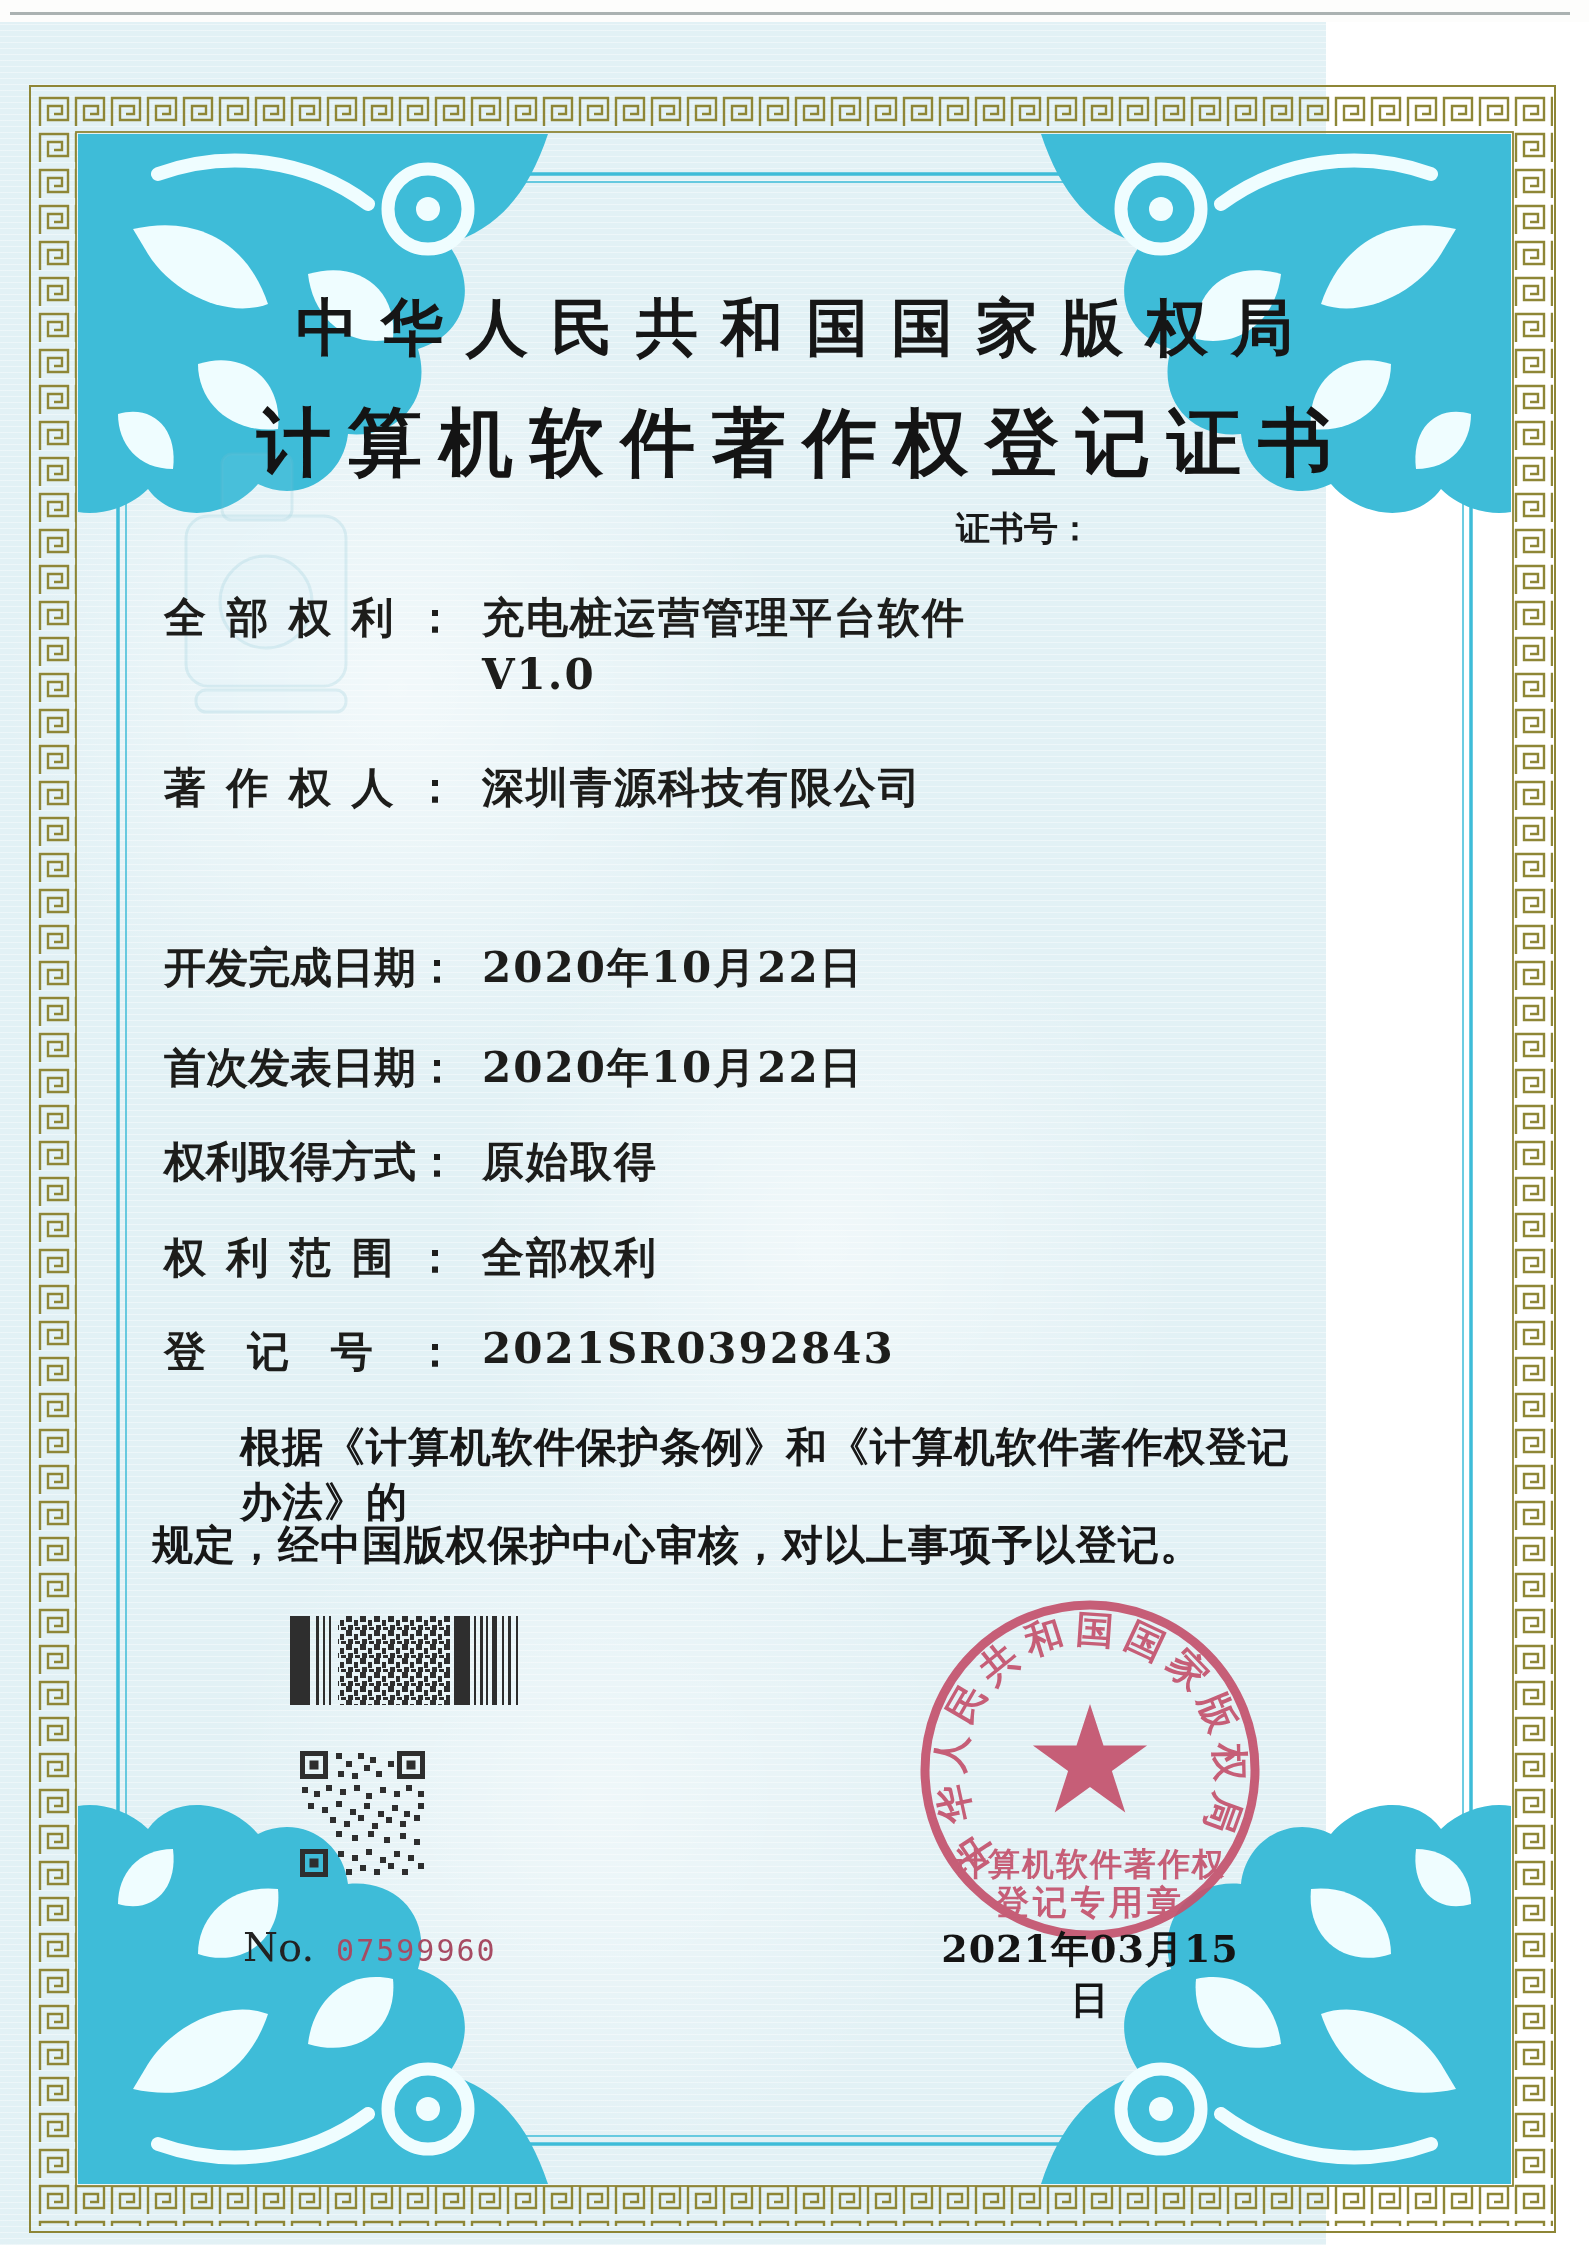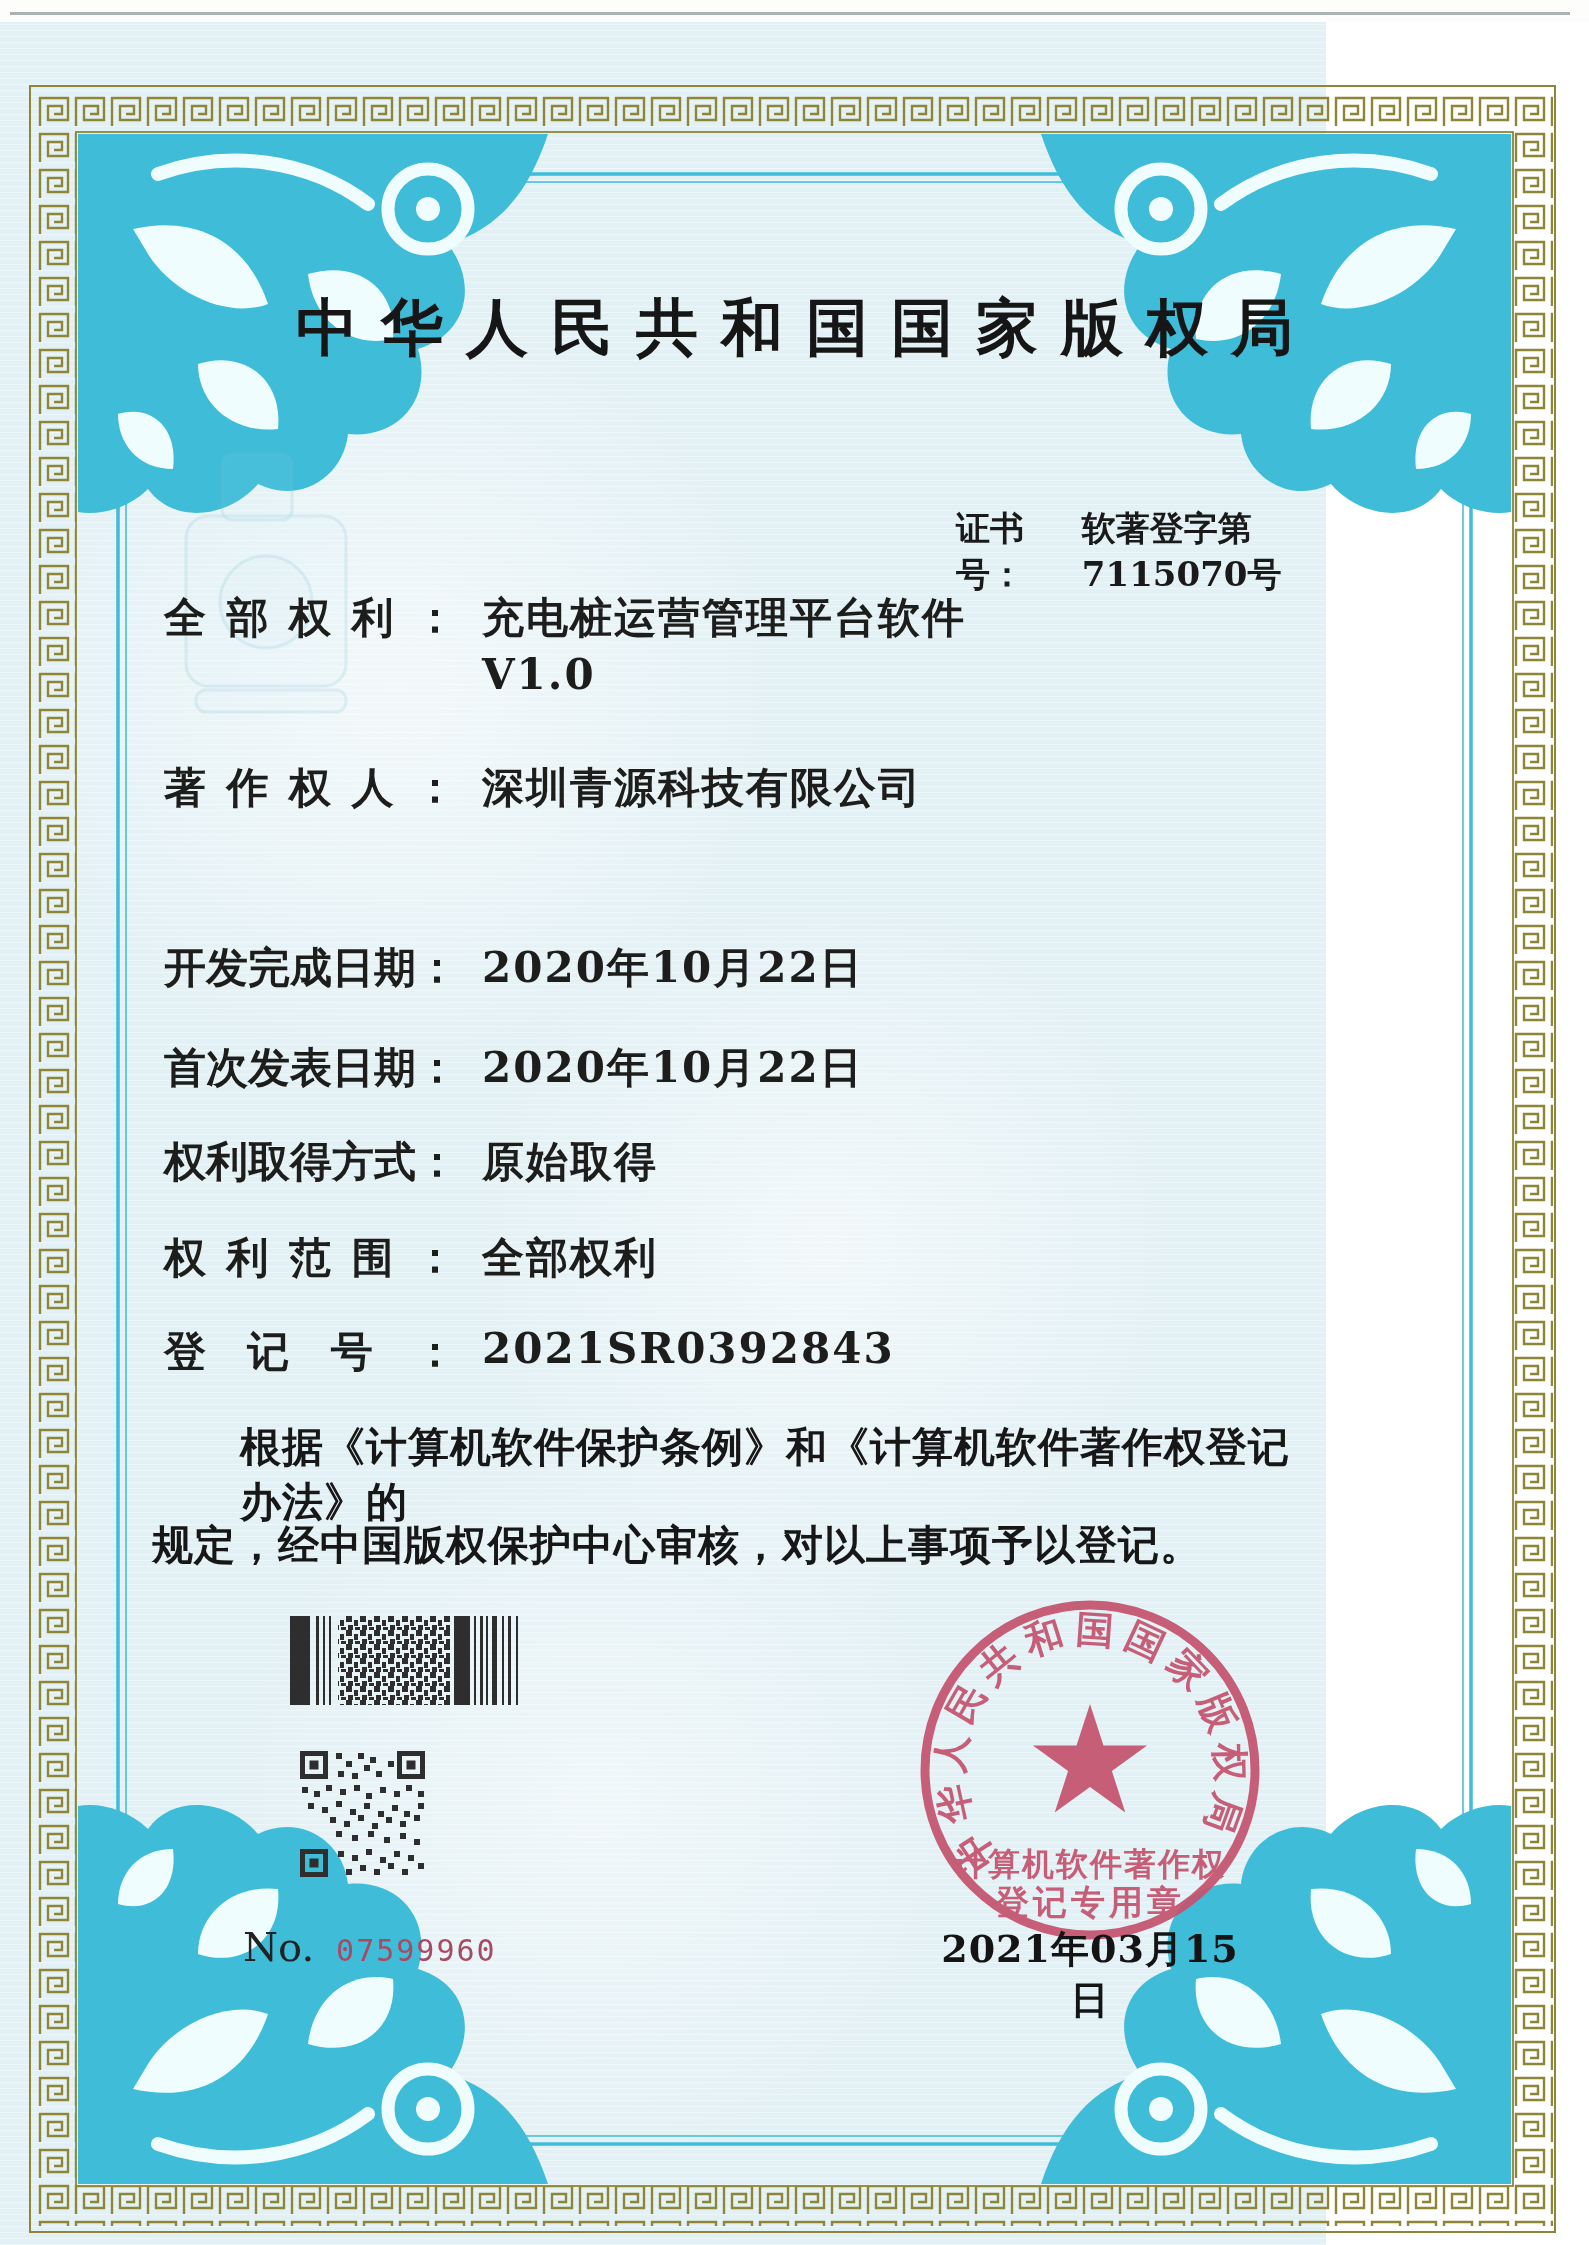--- a/index.html
+++ b/index.html
@@ -85,24 +85,24 @@
     <svg class="watermark" width="200" height="280" viewBox="0 0 200 280">
       <g fill="rgba(190,228,238,0.14)" stroke="rgba(120,190,205,0.35)" stroke-width="3">
         <rect x="42" y="2" width="70" height="66" rx="10"></rect>
         <rect x="6" y="64" width="160" height="170" rx="22"></rect>
         <circle cx="86" cy="150" r="46"></circle>
         <rect x="16" y="238" width="150" height="22" rx="10"></rect>
       </g>
     </svg>
 
     <div class="issuer">中华人民共和国国家版权局</div>
+    <div class="cert-title">计算机软件著作权登记证书</div>
 
     <div class="certno-line">
       <span>证书号：</span>
-      <span>软著登字第7115070号</span>
     </div>
 
     <div class="field-row" style="top:568px">
       <span class="flabel">全部权利：</span>
       <span class="fvalue">充电桩运营管理平台软件</span>
     </div>
     <div class="field-row" style="top:628px">
       <span class="fvalue">V1.0</span>
     </div>
     <div class="field-row" style="top:738px">

